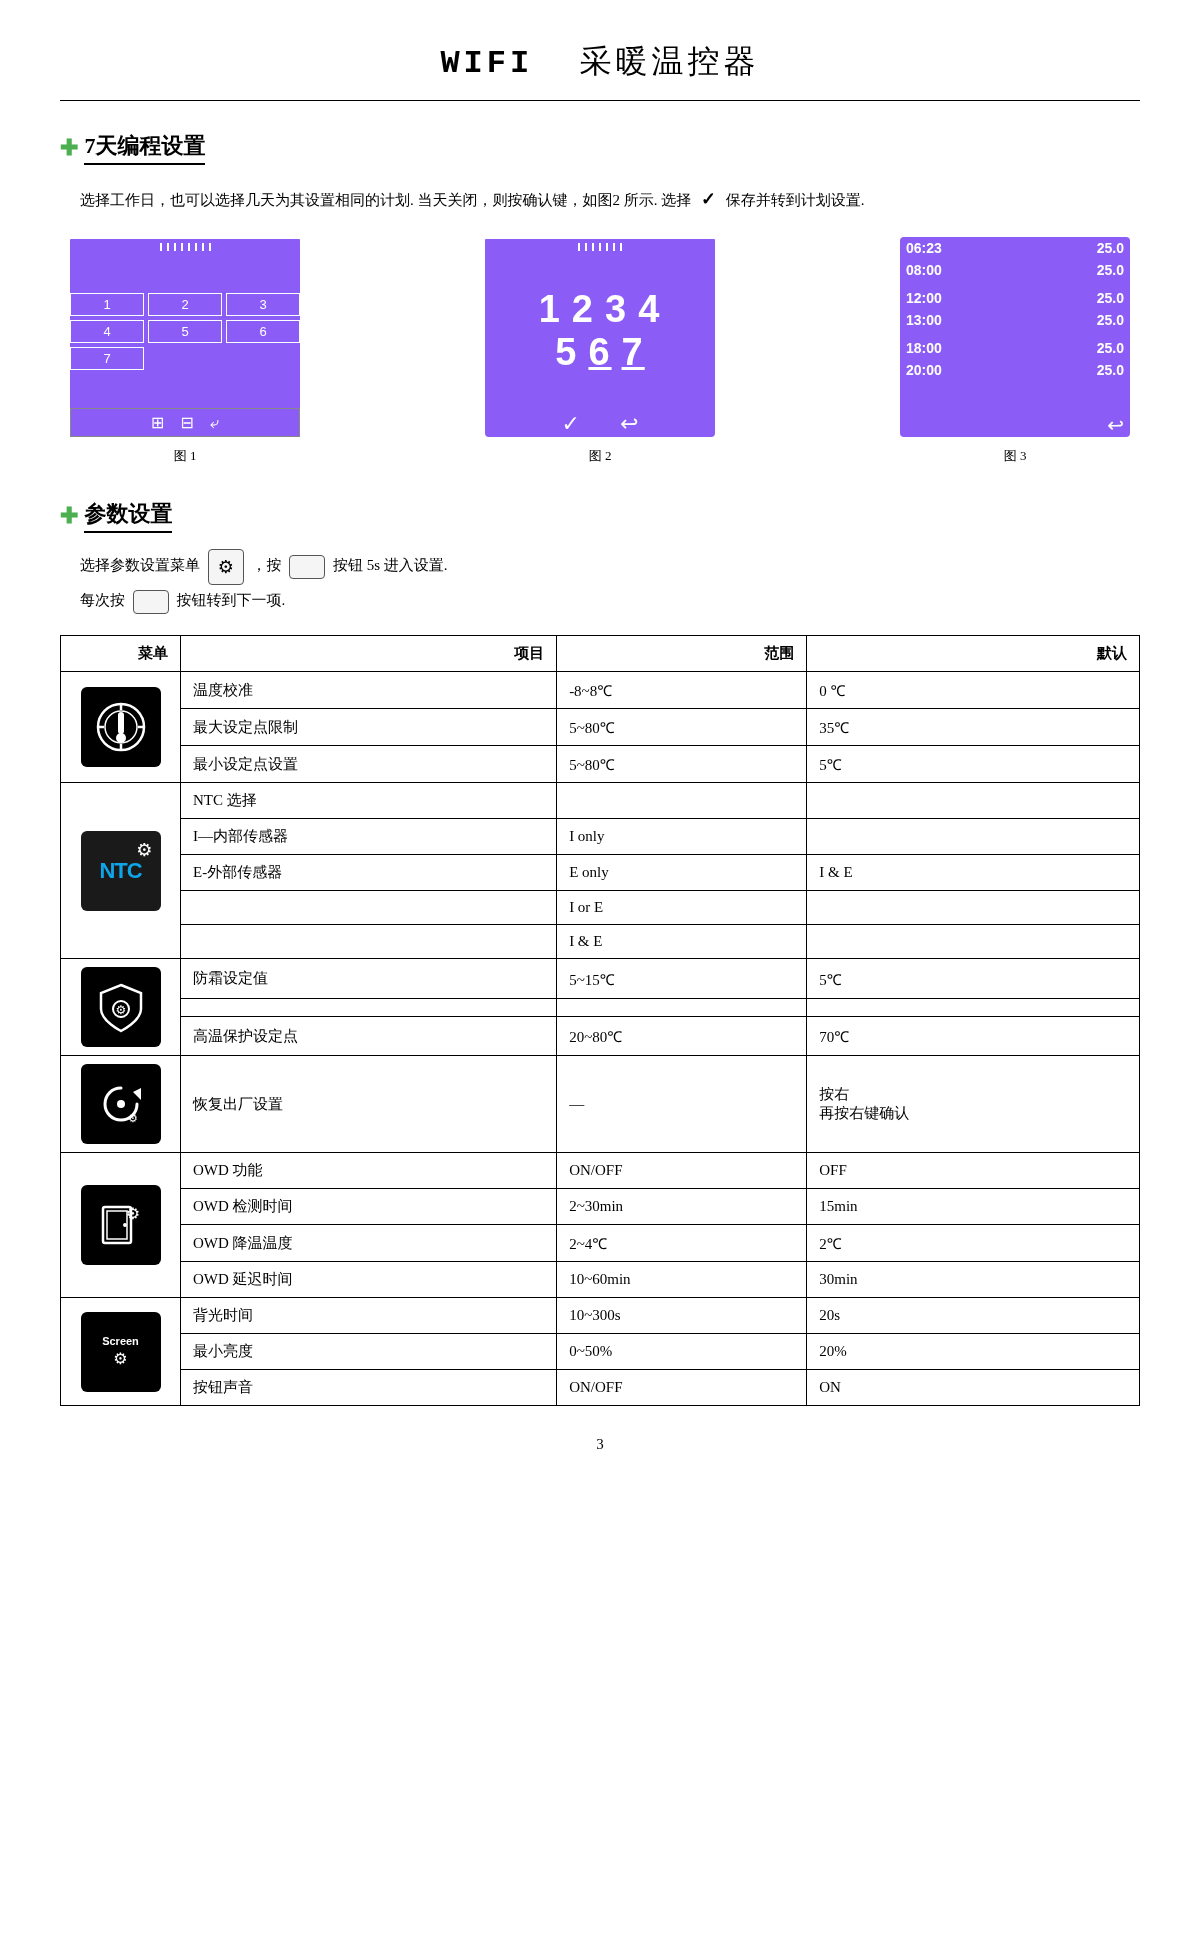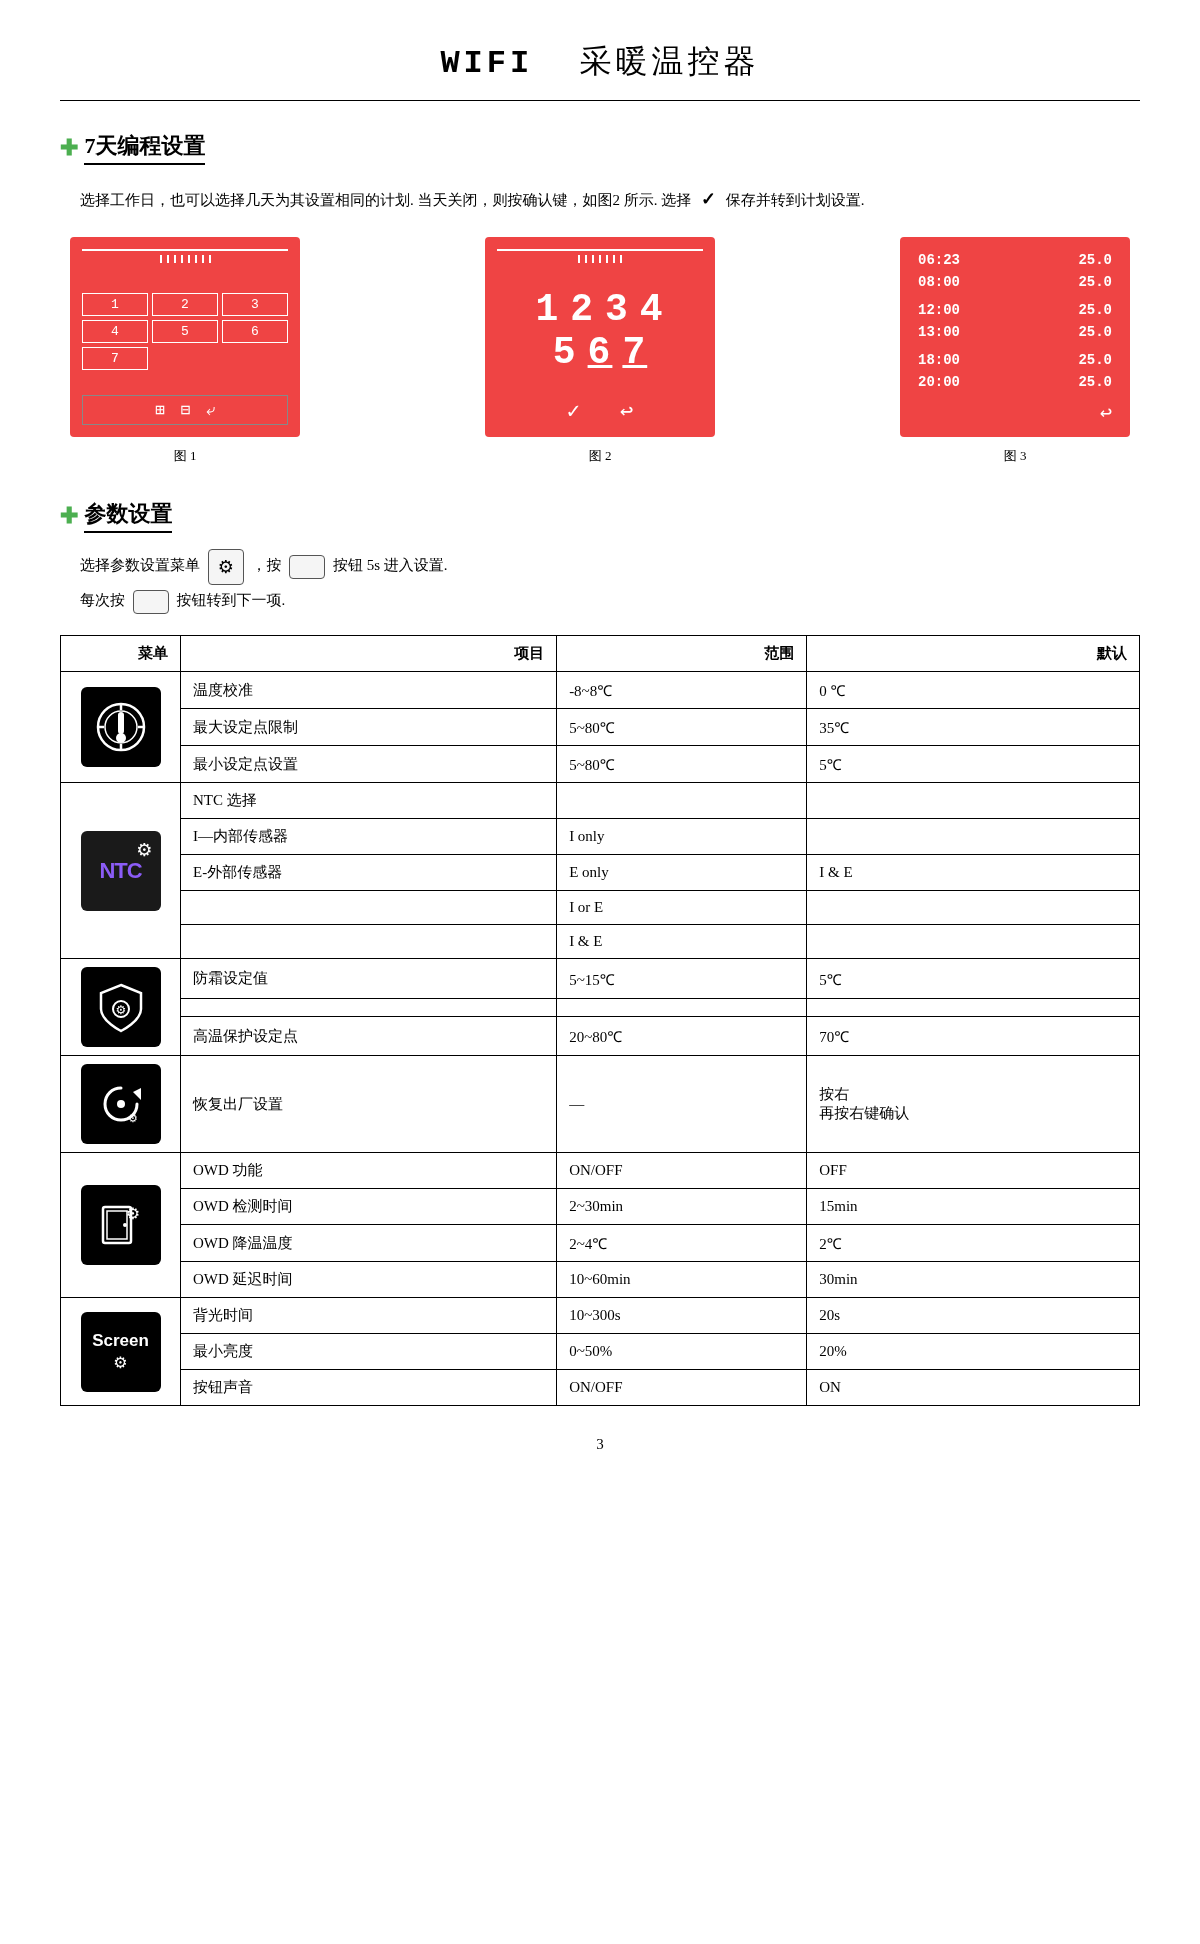--- a/index.html
+++ b/index.html
@@ -63,25 +63,24 @@
       display: flex;
       flex-direction: column;
       align-items: center;
     }
     .fig-label {
       margin-top: 10px;
       font-size: 13px;
     }
     
     .device-screen {
-      background: #ef4444;
+      background: #8b5cf6;
       color: #fff;
       border-radius: 4px;
-      padding: 12px;
-      font-family: Liberation Mono, monospace;
+      font-family: Liberation Sans, sans-serif;
     }
     .screen1 {
       width: 230px;
       height: 200px;
       display: flex;
       flex-direction: column;
       align-items: center;
       justify-content: space-between;
     }
     .tick { width: 2px; height: 8px; background: #fff; }
@@ -424,21 +423,21 @@
     <tr>
       <td>最小设定点设置</td>
       <td>5~80℃</td>
       <td>5℃</td>
     </tr>
 
     <tr>
       <td rowspan="5" class="menu-col" style="text-align:center;">
         <div class="table-icon-wrap">
           <div style="background:#1a1a1a;border-radius:6px;width:80px;height:80px;display:flex;align-items:center;justify-content:center;position:relative;">
-            <span style="color:#8b5cf6;font-size:22px;font-weight:bold;font-family:Arial,sans-serif;letter-spacing:-1px;">NTC</span>
+            <span style="color:#0ea5e9;font-size:22px;font-weight:bold;font-family:Arial,sans-serif;letter-spacing:-1px;">NTC</span>
             <span style="position:absolute;right:8px;top:8px;color:#fff;font-size:18px;">⚙</span>
           </div>
         </div>
       </td>
       <td>NTC  选择</td>
       <td></td>
       <td></td>
     </tr>
     <tr>
       <td>I—内部传感器</td>
@@ -537,21 +536,21 @@
     <tr>
       <td>OWD  延迟时间</td>
       <td>10~60min</td>
       <td>30min</td>
     </tr>
 
     <tr>
       <td rowspan="3" class="menu-col" style="text-align:center;">
         <div class="table-icon-wrap">
           <div style="background:#000;border-radius:6px;width:80px;height:80px;display:flex;align-items:center;justify-content:center;flex-direction:column;gap:2px;">
-            <span style="color:#fff;font-size:17px;font-weight:bold;font-family:Arial,sans-serif;">Screen</span>
+            <span style="color:#fff;font-size:11px;font-weight:bold;font-family:Arial,sans-serif;">Screen</span>
             <span style="color:#fff;font-size:16px;">⚙</span>
           </div>
         </div>
       </td>
       <td>背光时间</td>
       <td>10~300s</td>
       <td>20s</td>
     </tr>
     <tr>
       <td>最小亮度</td>

